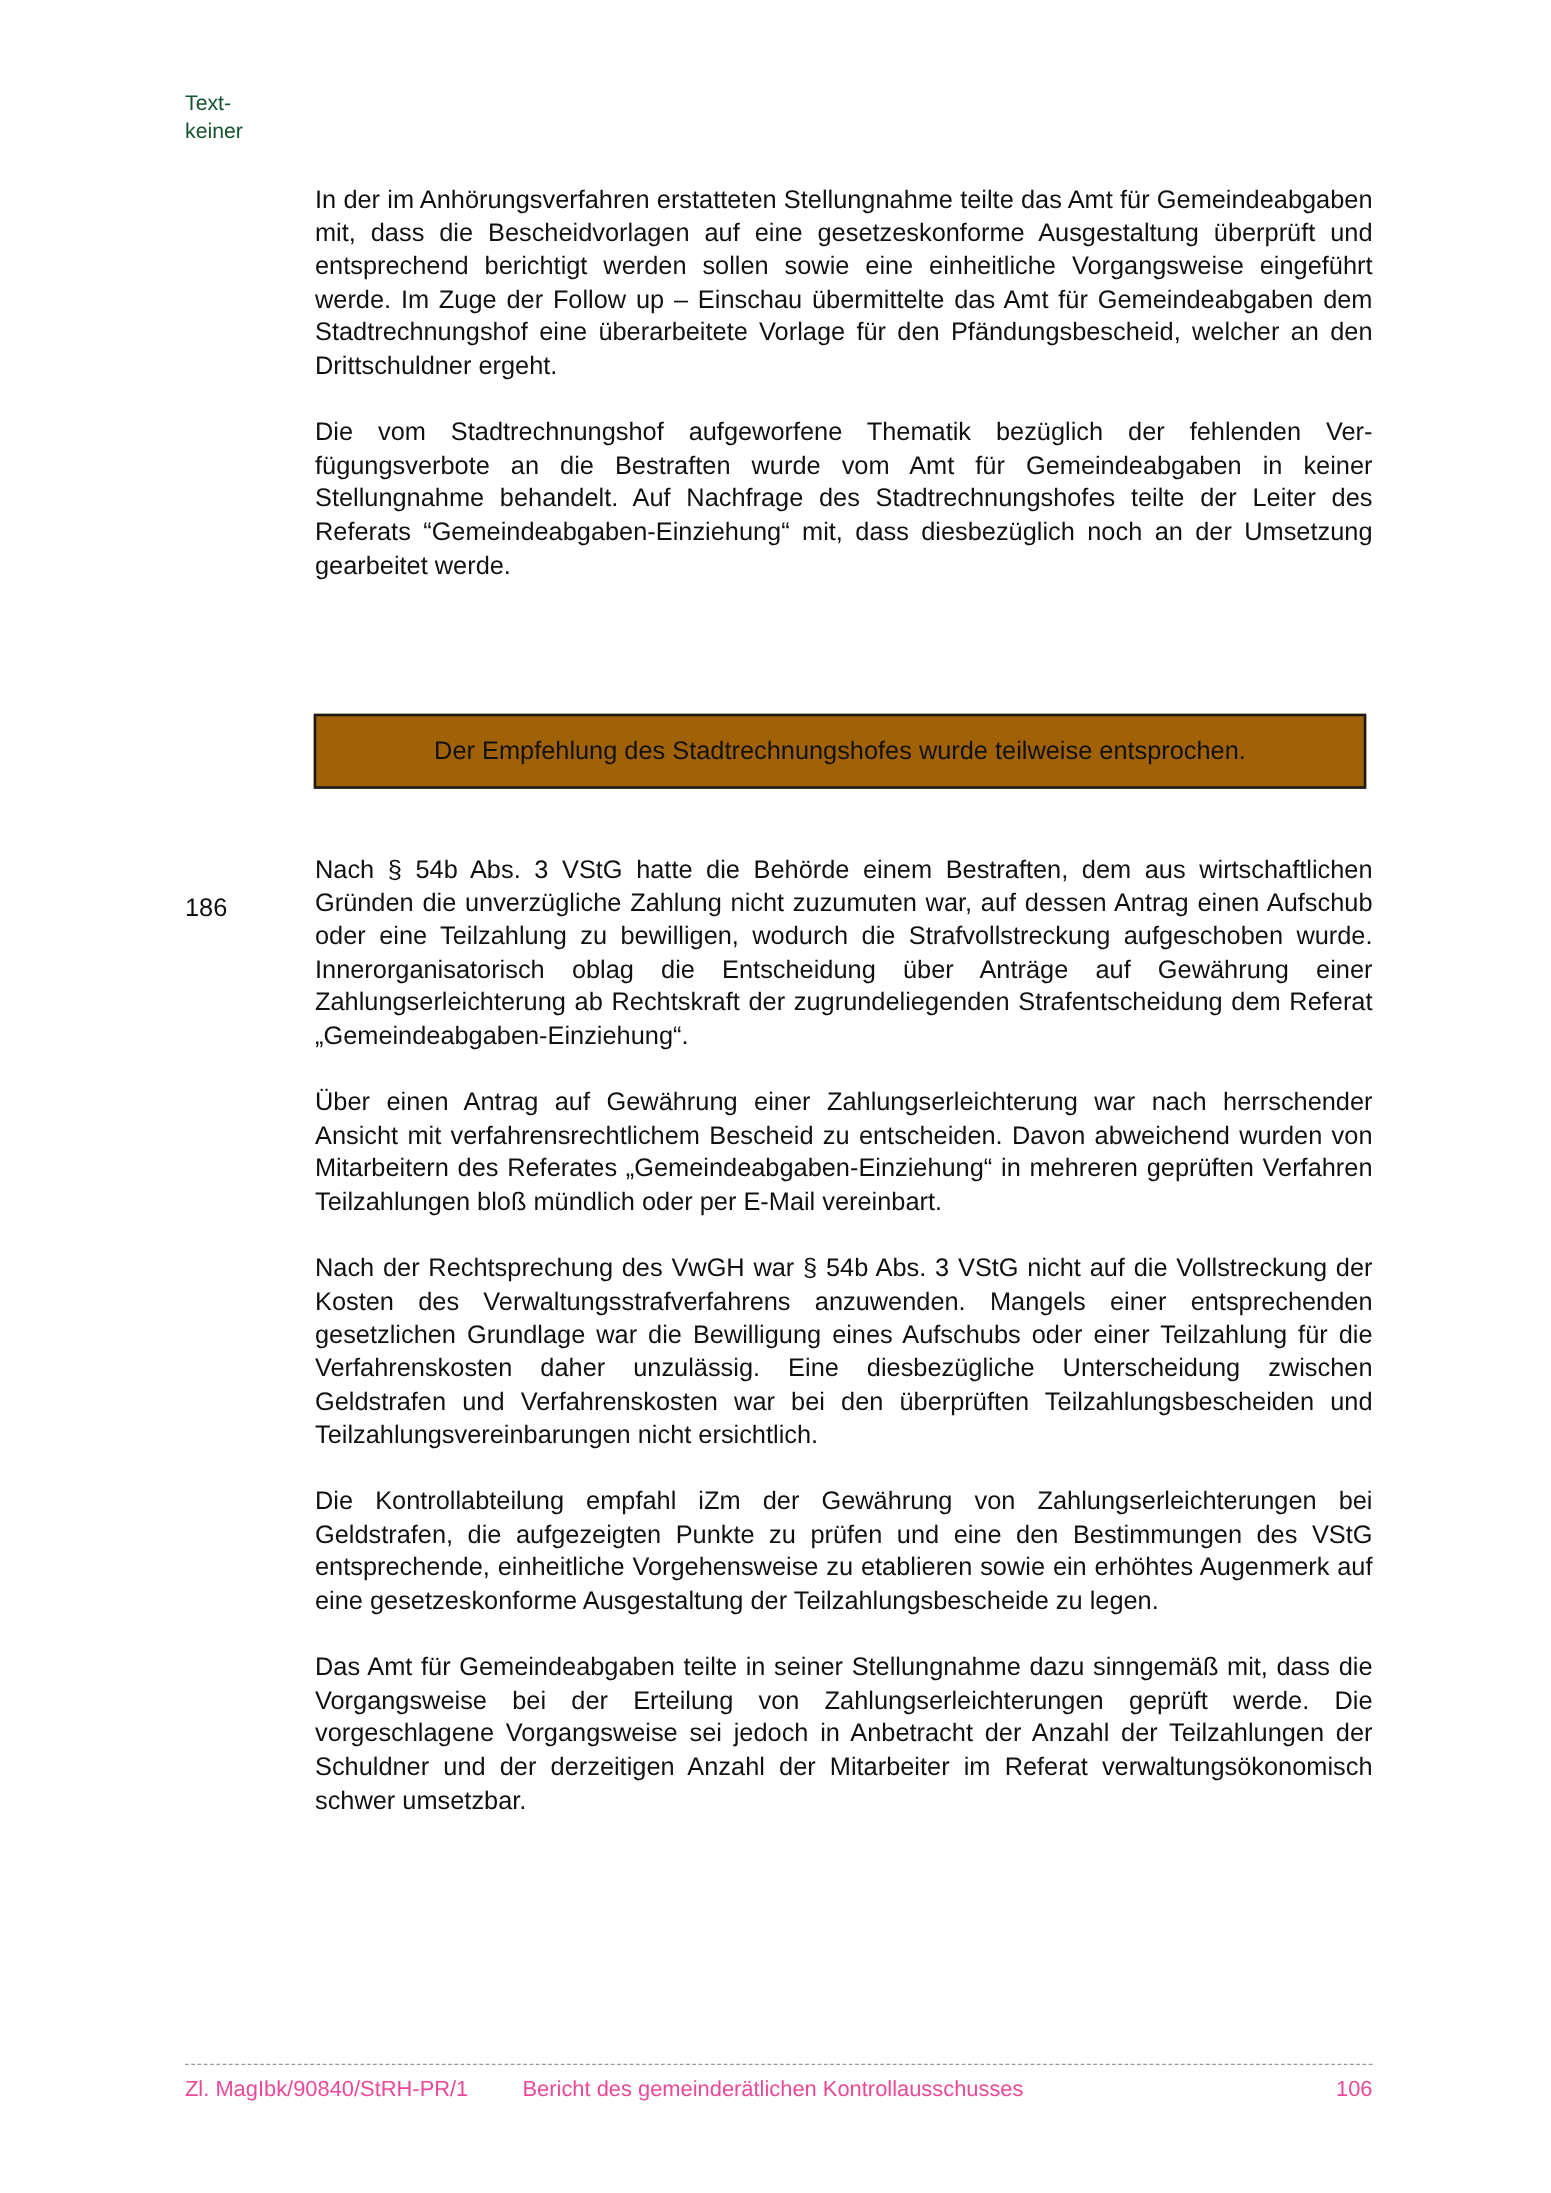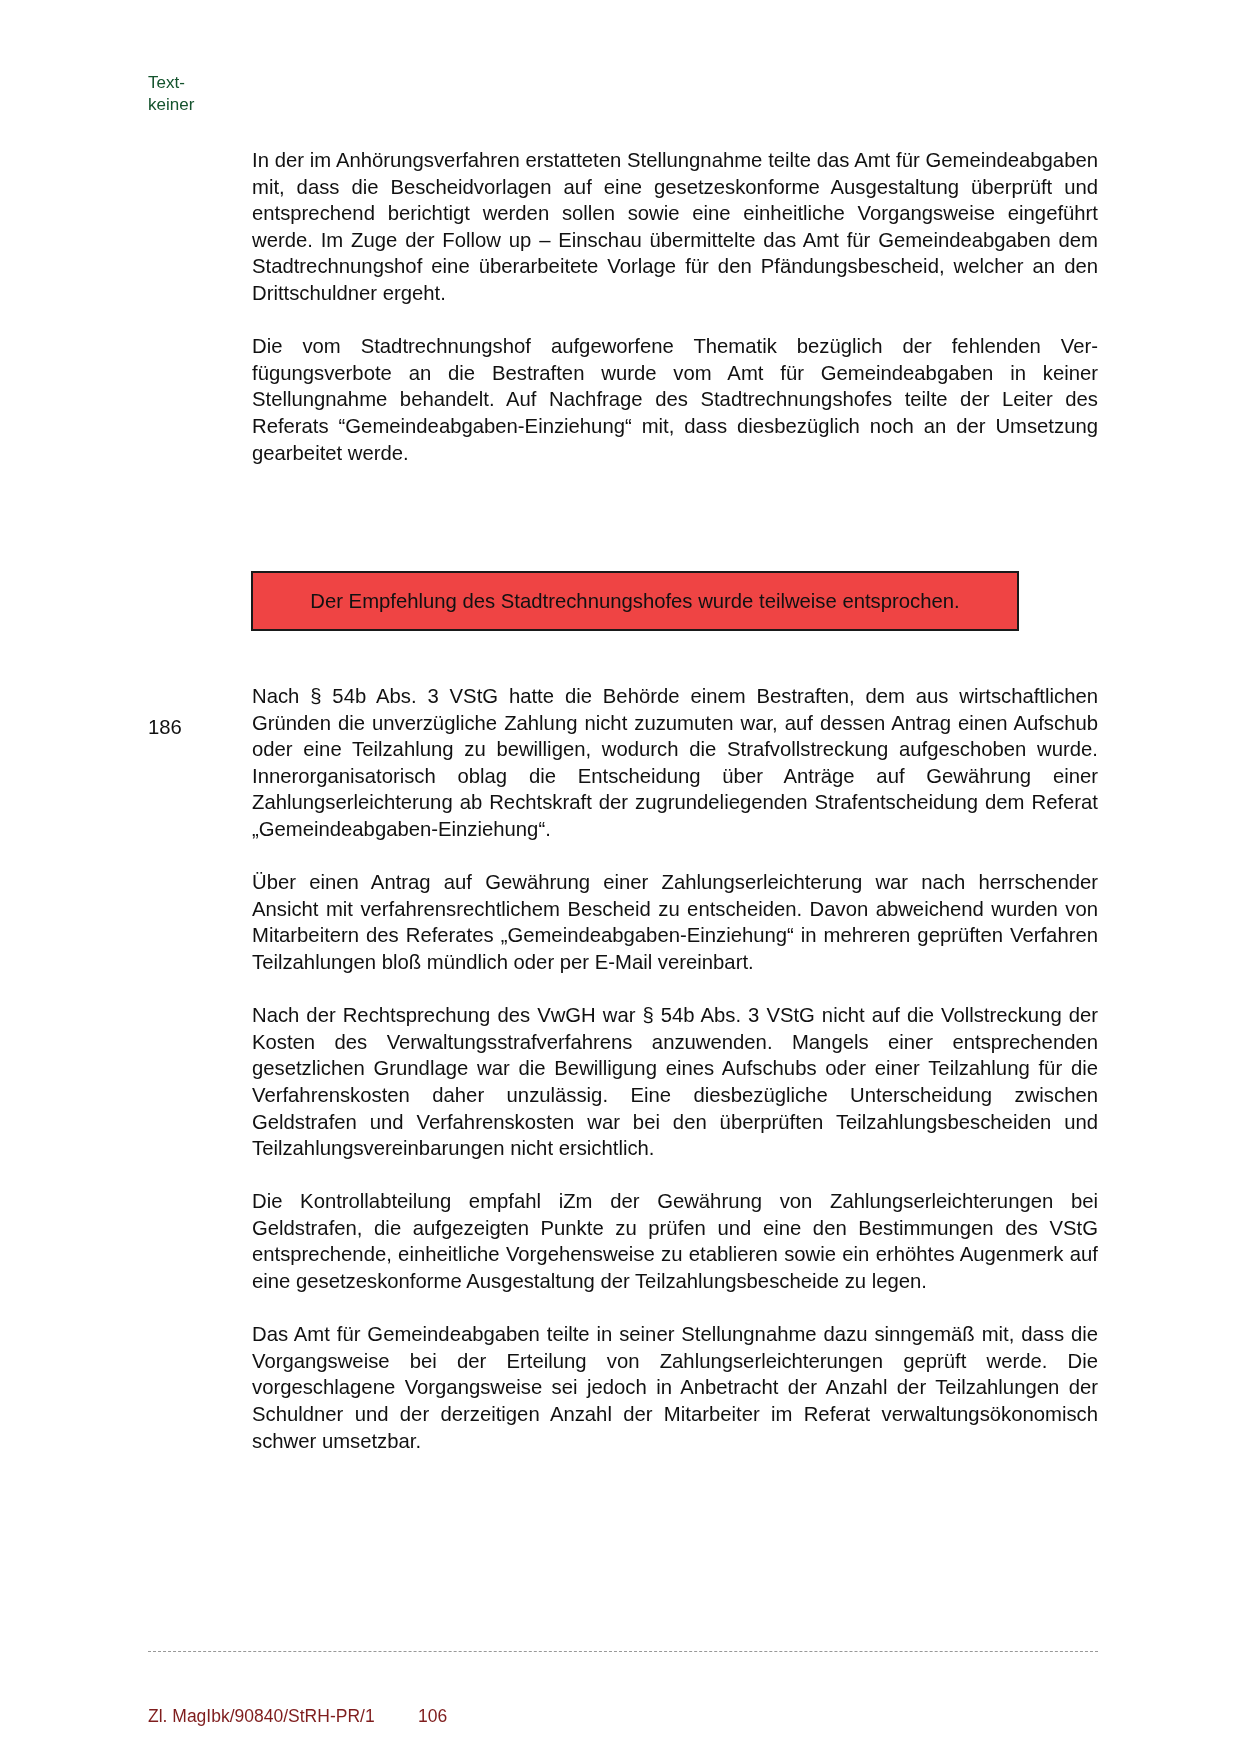--- a/index.html
+++ b/index.html
@@ -1,30 +1,30 @@
 <!DOCTYPE html>
 <html><head>
   <meta charset="utf-8">
   <style>
     html, body { margin: 0; padding: 0; background: #ffffff; }
     body { width: 1241px; height: 1754px; position: relative; overflow: hidden;
            font-family: "Liberation Sans", sans-serif; color: #111; }
     .margin-label { position: absolute; left: 148px; top: 72px; font-size: 17px; line-height: 22px; color: #14532d; }
     .content { position: absolute; left: 252px; width: 846px; top: 147px; }
     .para { font-size: 20.3px; line-height: 26.6px; text-align: justify; margin: 0 0 26.6px 0; hyphens: manual; }
-    .rec-box { position: absolute; left: 251px; top: 571px; width: 768px; height: 60px;
-               background: #ef4444; border: 2px solid #1a1a1a; box-sizing: border-box;
+    .rec-box { position: absolute; left: 251px; top: 571px; width: 842px; height: 60px;
+               background: #a16207; border: 2px solid #1a1a1a; box-sizing: border-box;
                display: flex; align-items: center; justify-content: center;
                font-size: 20.3px; color: #111; }
     .section-num { position: absolute; left: 148px; top: 714px; font-size: 20.3px; line-height: 26.6px; }
     .section-content { position: absolute; left: 252px; width: 846px; top: 683px; }
     .footer-rule { position: absolute; left: 148px; top: 1651px; width: 950px; height: 0;
                    border-top: 1.5px dashed #999; }
-    .footer { position: absolute; left: 148px; top: 1661px; width: 950px; font-size: 17.5px; color: #7f1d1d;
-              display: flex; margin-top: 45px; }
+    .footer { position: absolute; left: 148px; top: 1661px; width: 950px; font-size: 17.5px; color: #ec4899;
+              display: flex; }
     .footer .ref { width: 270px; }
     .footer .title { flex: 1; }
     .footer .page { text-align: right; }
   </style>
 </head>
 <body>
 
 <div class="margin-label">
   <div>Text-</div>
   <div>keiner</div>
@@ -45,14 +45,15 @@
   <p class="para">Nach § 54b Abs. 3 VStG hatte die Behörde einem Bestraften, dem aus wirtschaft­lichen Gründen die unverzügliche Zahlung nicht zuzumuten war, auf dessen Antrag einen Aufschub oder eine Teilzahlung zu bewilligen, wodurch die Strafvollstreckung aufgeschoben wurde. Innerorganisatorisch oblag die Entscheidung über Anträge auf Gewährung einer Zahlungserleichterung ab Rechtskraft der zugrundeliegenden Strafentscheidung dem Referat „Gemeindeabgaben-Einziehung“.</p>
   <p class="para">Über einen Antrag auf Gewährung einer Zahlungserleichterung war nach herrschen­der Ansicht mit verfahrensrechtlichem Bescheid zu entscheiden. Davon abweichend wurden von Mitarbeitern des Referates „Gemeindeabgaben-Einziehung“ in mehr­eren geprüften Verfahren Teilzahlungen bloß mündlich oder per E-Mail vereinbart.</p>
   <p class="para">Nach der Rechtsprechung des VwGH war § 54b Abs. 3 VStG nicht auf die Voll­streckung der Kosten des Verwaltungsstrafverfahrens anzuwenden. Mangels einer entsprechenden gesetzlichen Grundlage war die Bewilligung eines Aufschubs oder einer Teilzahlung für die Verfahrenskosten daher unzulässig. Eine diesbezügliche Unterscheidung zwischen Geldstrafen und Verfahrenskosten war bei den über­prüften Teilzahlungsbescheiden und Teilzahlungsvereinbarungen nicht ersichtlich.</p>
   <p class="para">Die Kontrollabteilung empfahl iZm der Gewährung von Zahlungserleichterungen bei Geldstrafen, die aufgezeigten Punkte zu prüfen und eine den Bestimmungen des VStG entsprechende, einheitliche Vorgehensweise zu etablieren sowie ein erhöhtes Augenmerk auf eine gesetzeskonforme Ausgestaltung der Teilzahlungsbescheide zu legen.</p>
   <p class="para">Das Amt für Gemeindeabgaben teilte in seiner Stellungnahme dazu sinngemäß mit, dass die Vorgangsweise bei der Erteilung von Zahlungserleichterungen geprüft werde. Die vorgeschlagene Vorgangsweise sei jedoch in Anbetracht der Anzahl der Teilzahlungen der Schuldner und der derzeitigen Anzahl der Mitarbeiter im Referat verwaltungsökonomisch schwer umsetzbar.</p>
 </div>
 
 <div class="footer-rule"></div>
 <div class="footer">
   <span class="ref">Zl. MagIbk/90840/StRH-PR/1</span>
+  <span class="title">Bericht des gemeinderätlichen Kontrollausschusses</span>
   <span class="page">106</span>
 </div>
 
 </body></html>

